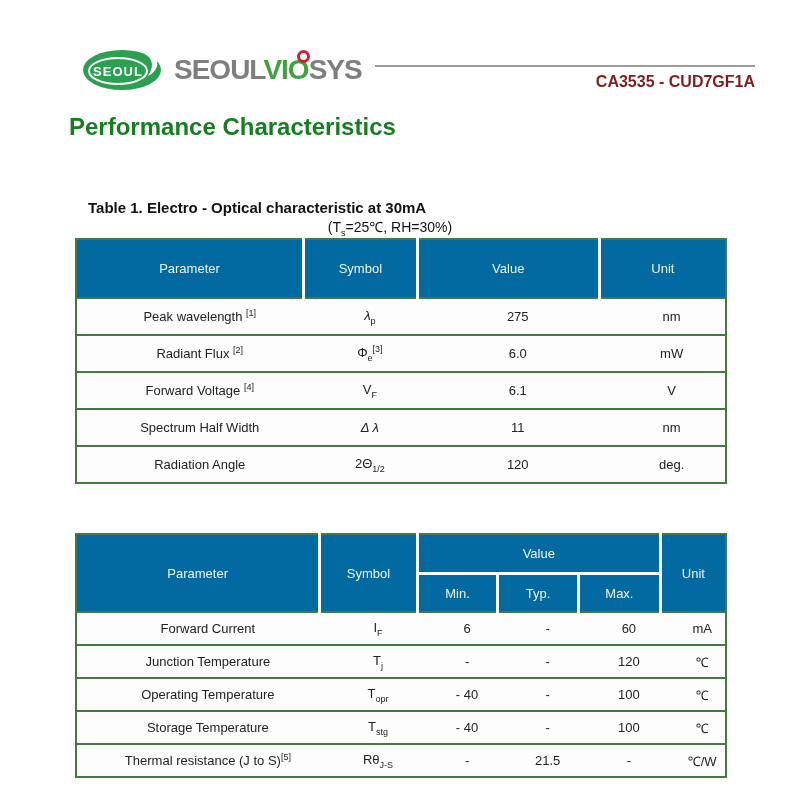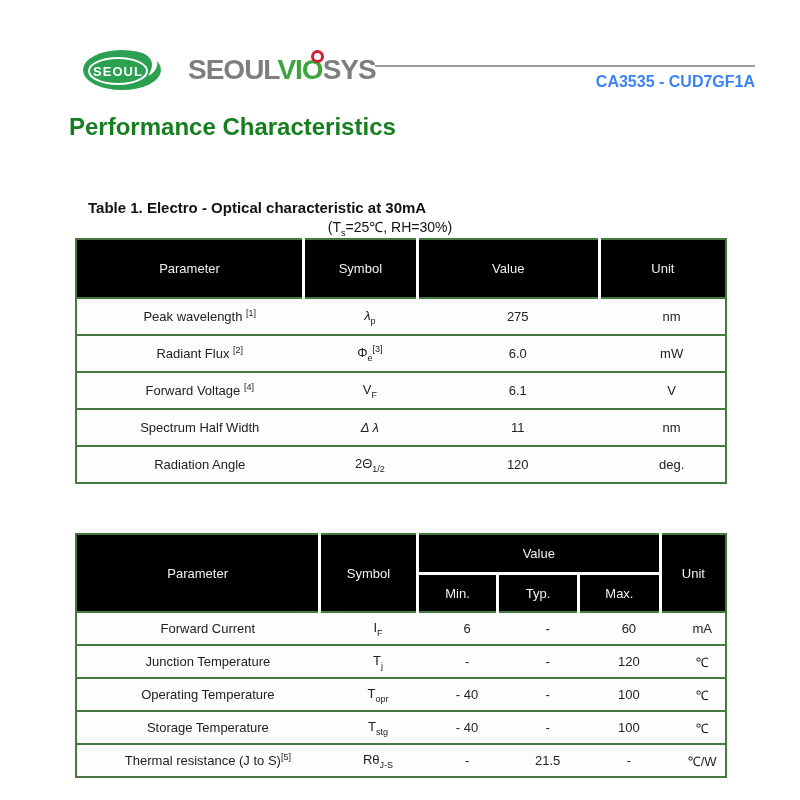--- a/index.html
+++ b/index.html
@@ -2,43 +2,43 @@
 <html><head>
 <meta charset="utf-8">
 <style>
   html,body{margin:0;padding:0;background:#ffffff;}
   .page{position:relative;width:800px;height:800px;background:#ffffff;overflow:hidden;
         font-family:"Liberation Sans", sans-serif;color:#1c1c1c;}
 
   
   .logo{position:absolute;left:82px;top:48px;display:flex;align-items:center;}
   .logo-badge{position:relative;width:82px;height:44px;}
-  .wordmark{margin-left:24px;font-size:28px;font-weight:bold;letter-spacing:-1px;line-height:44px;}
+  .wordmark{margin-left:10px;font-size:28px;font-weight:bold;letter-spacing:-1px;line-height:44px;}
   .wm-gray{color:#7e7e7e;}
   .wm-green{color:#3da33c;position:relative;}
   .wm-ring{position:absolute;left:34px;top:-4px;width:7px;height:7px;border:3px solid #cf1f32;
            border-radius:50%;background:#fff;}
   .hrule{position:absolute;left:375px;top:65px;width:380px;height:2px;background:#9c9c9c;}
-  .part-number{position:absolute;top:73px;right:45px;font-size:16px;font-weight:bold;color:#3b82f6;}
+  .part-number{position:absolute;top:73px;right:45px;font-size:16px;font-weight:bold;color:#7f1d1d;}
 
   .page-title{position:absolute;left:56px;top:100px;margin:13px;font-size:24px;font-weight:bold;
               color:#157f20;letter-spacing:0px;}
 
   
   .sec{position:absolute;left:75px;width:652px;margin-top:36px;}
   .sec1{top:163px;}
   .sec2{top:489px;}
   .tbl-title{font-size:15px;font-weight:bold;color:#121212;padding-left:13px;}
   .condition{text-align:center;padding-right:22px;font-size:14px;color:#121212;margin-top:1px;height:18px;}
   .condition sub{font-size:9px;}
 
   
   table{border-collapse:collapse;width:100%;table-layout:fixed;background:#fefefe;
         border:2px solid #447a3e;margin-top:3px;}
-  th{background:#000000;color:#eef3e8;font-weight:normal;font-size:13px;text-align:center;}
+  th{background:#0369a1;color:#eef3e8;font-weight:normal;font-size:13px;text-align:center;}
   td{font-size:13px;color:#222;text-align:center;background:#fdfdfd;border-top:2px solid #447a3e;padding-left:20px;}
 
   .t1 thead th{height:55px;}
   .t1 thead th + th{border-left:3px solid #fefefe;}
   .t1 td{height:33px;}
 
   .t2 .h1 th{height:35px;}
   .t2 .h2 th{height:34px;}
   .t2 th.wl{border-left:3px solid #fefefe;}
   .t2 th.value-group{border-bottom:3px solid #fefefe;}

